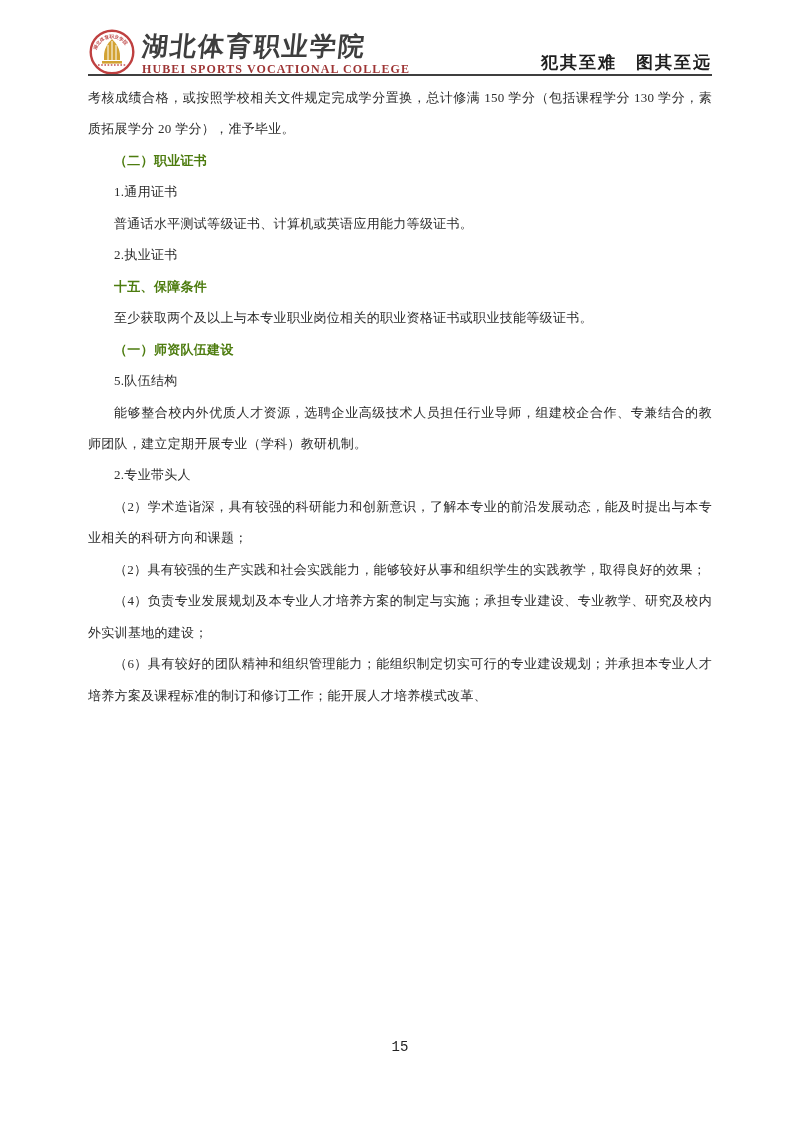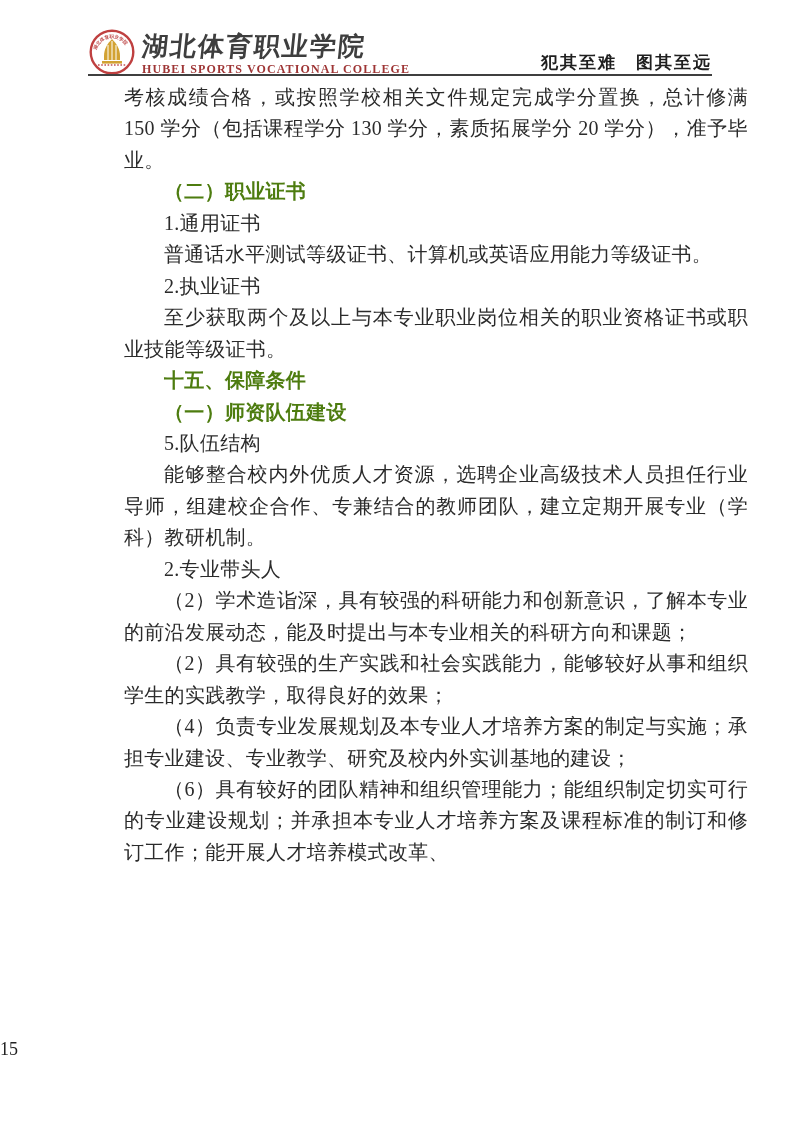--- a/index.html
+++ b/index.html
@@ -30,31 +30,30 @@
     font-size:17px;font-weight:700;color:#1f1f1f;
     letter-spacing:2px;white-space:nowrap;
   }
   .header-rule{
     position:absolute;left:88px;top:74px;width:624px;height:0;
     border-top:2px solid #3f3f3f;
   }
   
   .body-text{
     position:absolute;left:88px;top:82px;width:624px;
-    font-size:20px;line-height:31.45px;letter-spacing:0.3px;
+    font-size:13px;line-height:31.45px;letter-spacing:0.3px;
     text-align:justify;
-    margin-left:36px;
   }
   .para{margin:0;text-indent:2em;}
   .para.noindent{text-indent:0;}
   .para.bold{font-weight:bold;color:#4d7c0f;}
   
   .page-number{
     position:absolute;left:0;top:1039px;width:100%;
-    text-align:left;font-size:18px;color:#222;
+    text-align:center;font-size:14px;color:#222;font-family:Liberation Mono, monospace;
   }
 </style>
 </head>
 <body>
 
 <div class="page">
 
   <div class="logo-seal">
     <svg viewBox="0 0 46 46" width="46" height="46">
       <circle cx="23" cy="23" r="21.3" fill="#ffffff" stroke="#bf4040" stroke-width="2.4"></circle>
@@ -79,22 +78,22 @@
   <div class="motto">犯其至难　图其至远</div>
 
   <div class="header-rule"></div>
 
   <div class="body-text">
       <p class="para noindent">考核成绩合格，或按照学校相关文件规定完成学分置换，总计修满 150 学分（包括课程学分 130 学分，素质拓展学分 20 学分），准予毕业。</p>
       <p class="para bold">（二）职业证书</p>
       <p class="para">1.通用证书</p>
       <p class="para">普通话水平测试等级证书、计算机或英语应用能力等级证书。</p>
       <p class="para">2.执业证书</p>
+      <p class="para bold">十五、保障条件</p>
       <p class="para">至少获取两个及以上与本专业职业岗位相关的职业资格证书或职业技能等级证书。</p>
-      <p class="para bold">十五、保障条件</p>
       <p class="para bold">（一）师资队伍建设</p>
       <p class="para">5.队伍结构</p>
       <p class="para">能够整合校内外优质人才资源，选聘企业高级技术人员担任行业导师，组建校企合作、专兼结合的教师团队，建立定期开展专业（学科）教研机制。</p>
       <p class="para">2.专业带头人</p>
       <p class="para">（2）学术造诣深，具有较强的科研能力和创新意识，了解本专业的前沿发展动态，能及时提出与本专业相关的科研方向和课题；</p>
       <p class="para">（2）具有较强的生产实践和社会实践能力，能够较好从事和组织学生的实践教学，取得良好的效果；</p>
       <p class="para">（4）负责专业发展规划及本专业人才培养方案的制定与实施；承担专业建设、专业教学、研究及校内外实训基地的建设；</p>
       <p class="para">（6）具有较好的团队精神和组织管理能力；能组织制定切实可行的专业建设规划；并承担本专业人才培养方案及课程标准的制订和修订工作；能开展人才培养模式改革、</p>
     </div>
 

